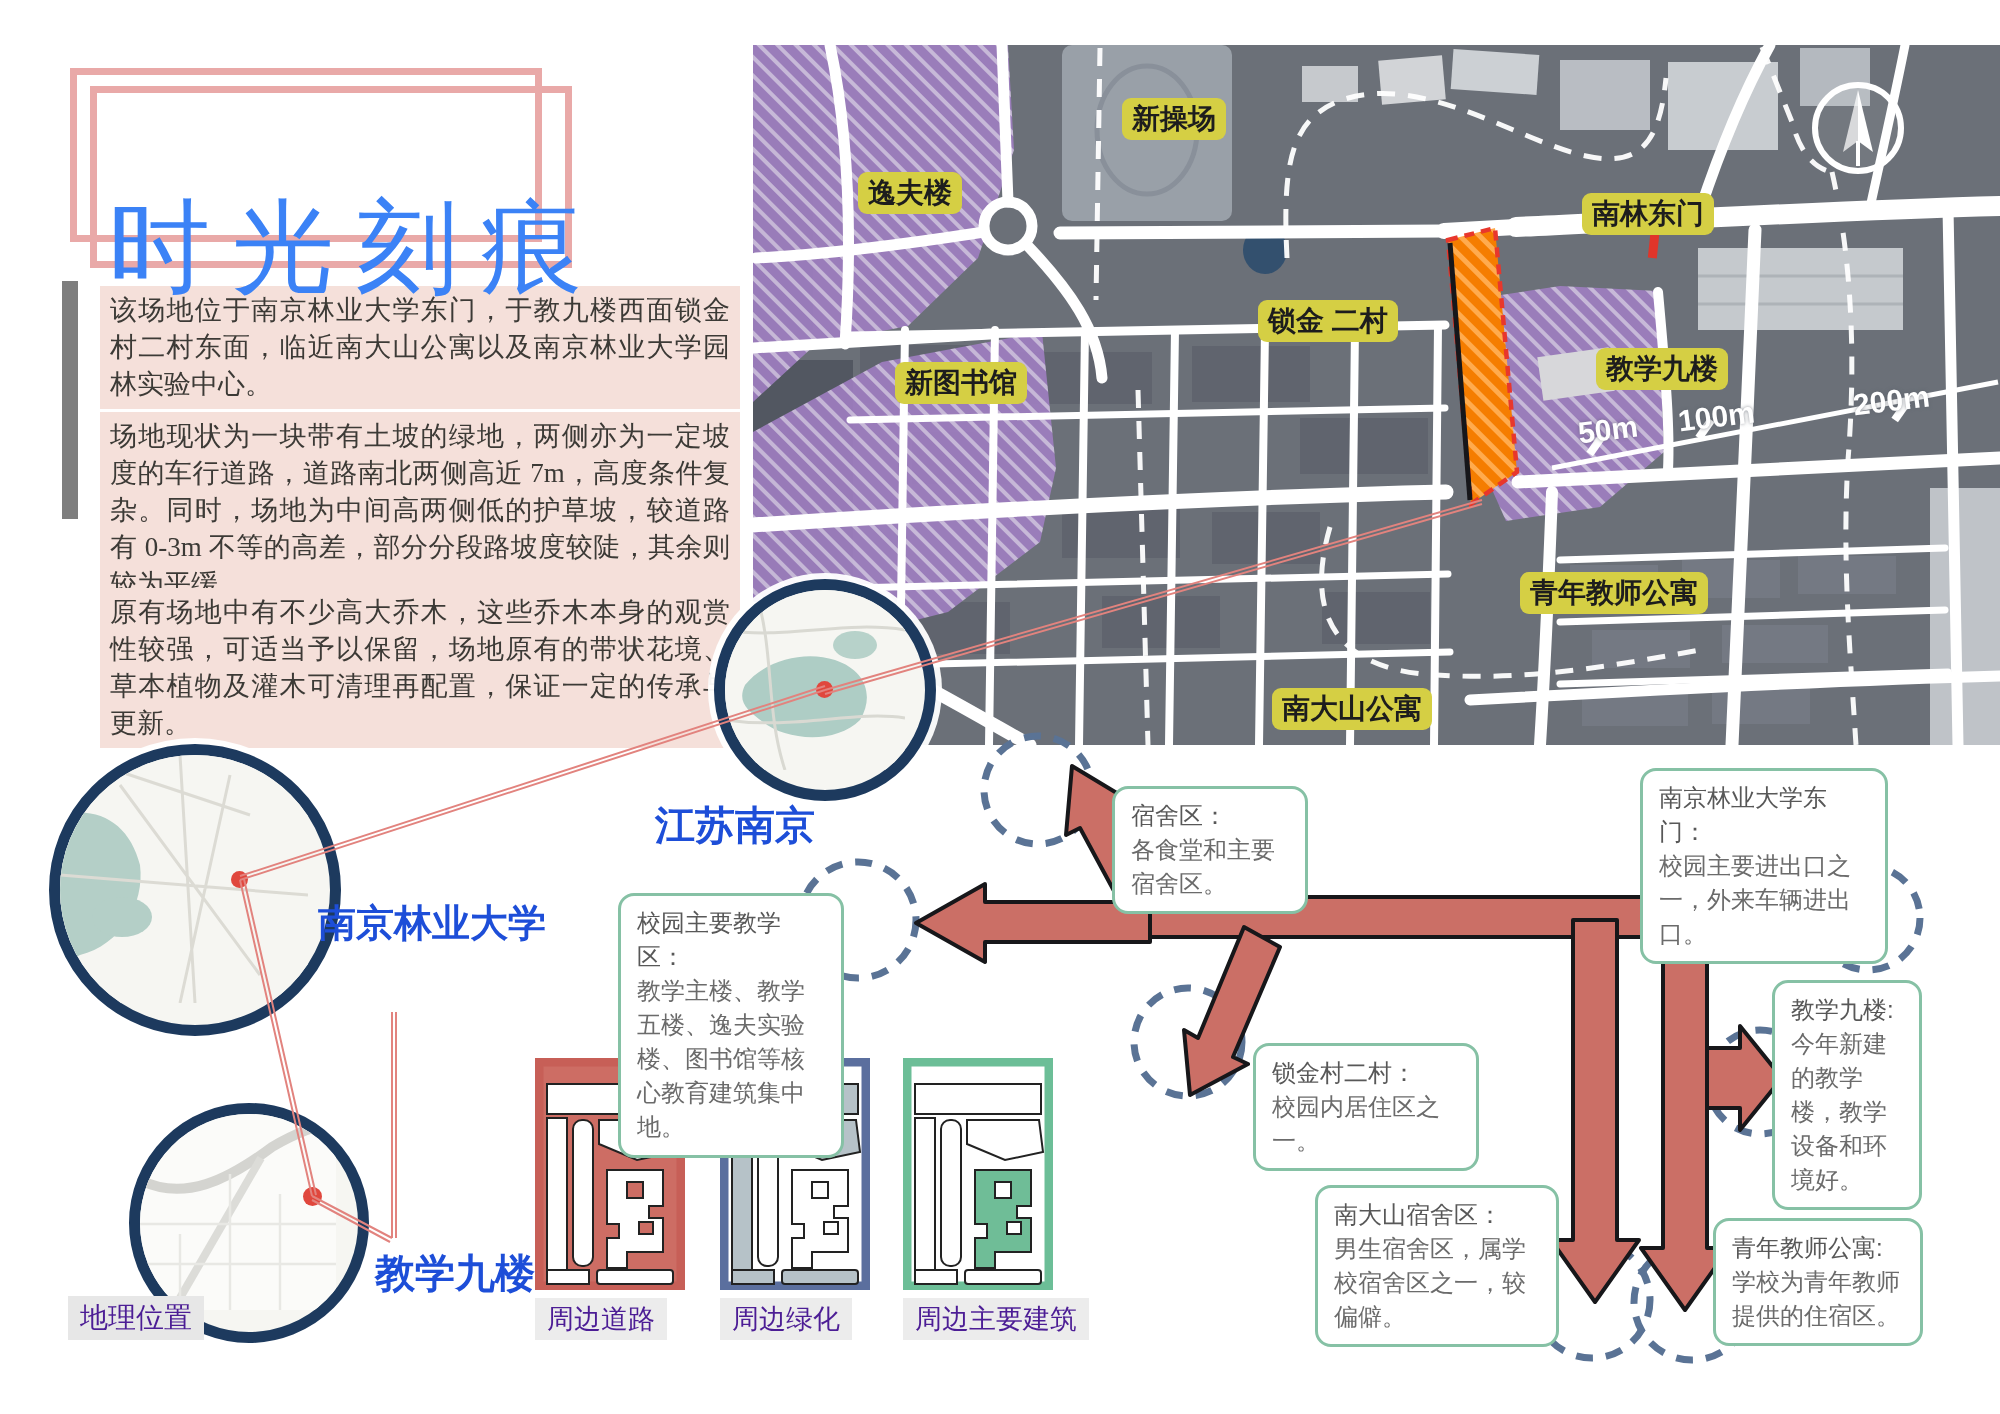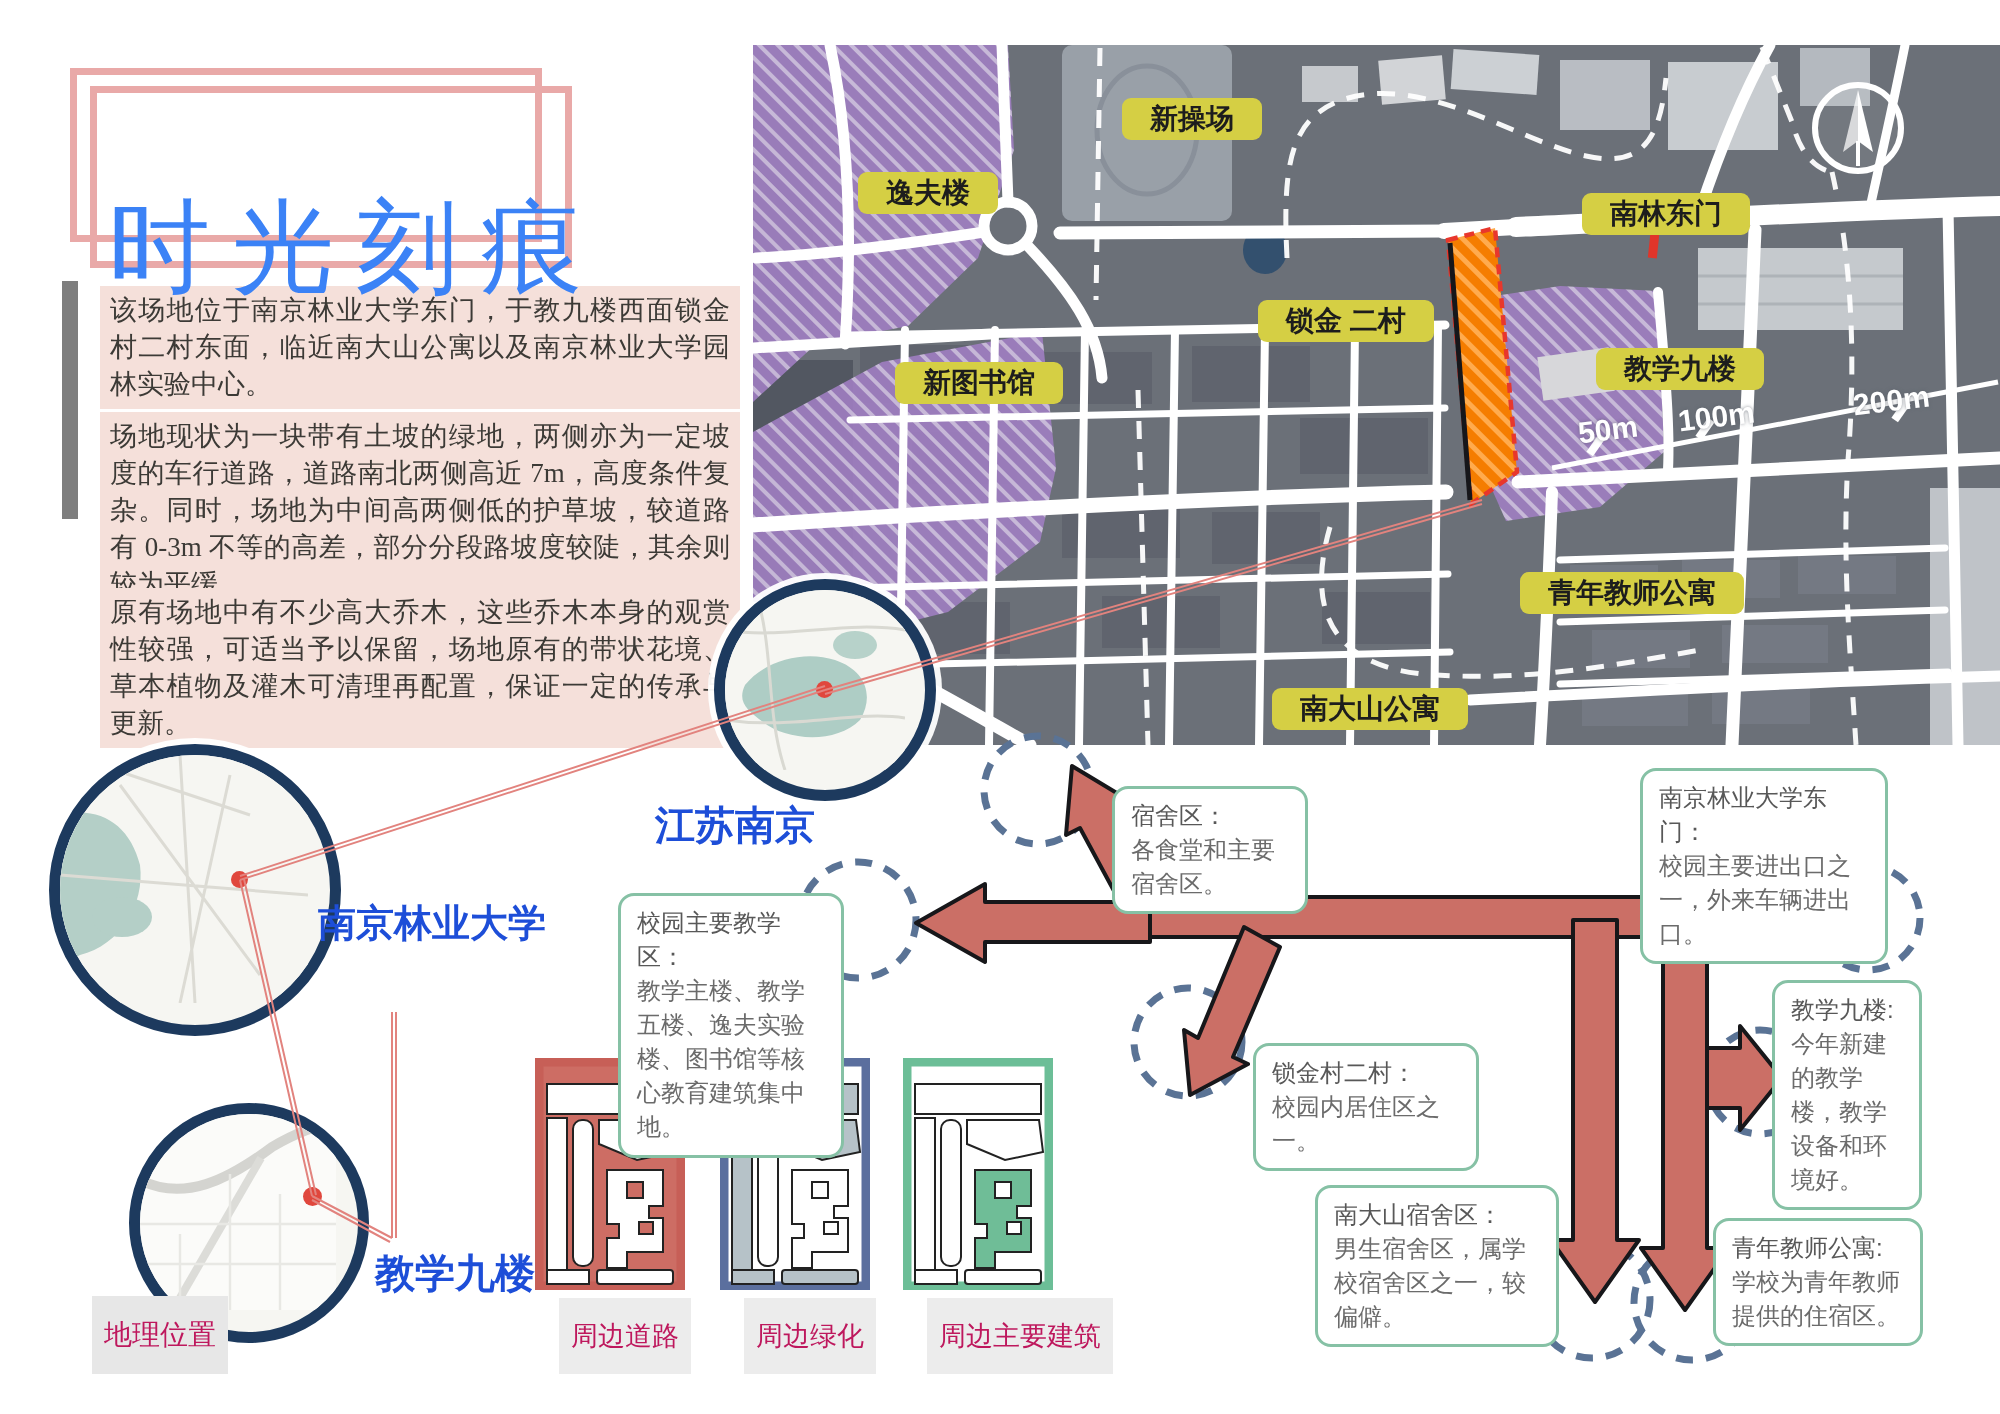--- a/index.html
+++ b/index.html
@@ -9,30 +9,30 @@
   .frame{position:absolute;border:7px solid #e9a9a8;background:transparent;}
   #page-title{position:absolute;left:108px;top:112px;font-family:"DejaVu Serif","Liberation Serif",serif;
       font-size:102px;font-weight:400;color:#3b82f6;letter-spacing:22px;white-space:nowrap;z-index:6;}
   
   .para{position:absolute;left:100px;width:640px;background:#f5e0da;color:#3c3a36;
         font-family:"Liberation Serif","DejaVu Serif",serif;font-size:27px;line-height:37px;
         padding:6px 10px;box-sizing:border-box;text-align:justify;z-index:5;}
   #accent-bar{position:absolute;left:62px;top:281px;width:16px;height:238px;background:#7e7e7e;z-index:5;}
   
   .map-label{position:absolute;background:#d5cf44;color:#1d1d1d;font-weight:bold;font-size:28px;
-       padding:2px 28px;border-radius:9px;z-index:15;white-space:nowrap;}
+       padding:2px 10px;border-radius:9px;z-index:15;white-space:nowrap;}
   .scale-mark{position:absolute;color:#ffffff;font-weight:bold;font-size:30px;z-index:15;
        transform:rotate(-7deg);text-shadow:0 0 4px rgba(90,95,105,.7);}
   
   .inset{position:absolute;border:11px solid #1d3a5e;border-radius:50%;background:#f6f6f2;
        overflow:hidden;box-shadow:0 0 0 6px rgba(255,255,255,.95);z-index:20;}
   .inset svg{display:block;}
   .loc-dot{position:absolute;width:17px;height:17px;border-radius:50%;background:#e0473d;z-index:24;}
   .big-gray-label{position:absolute;color:#1d4ed8;font-weight:bold;z-index:22;white-space:nowrap;}
-  .caption{position:absolute;background:#e7e7e7;color:#be185d;font-size:28px;padding:20px 12px;z-index:22;white-space:nowrap;margin-left:24px;}
+  .caption{position:absolute;background:#e7e7e7;color:#4c1d95;font-size:28px;padding:3px 12px;z-index:22;white-space:nowrap;}
   
   .callout{position:absolute;background:#ffffff;border:3px solid #86c1a5;border-radius:16px;
        padding:10px 16px;box-sizing:border-box;color:#6b6b6b;font-size:24px;line-height:1.42;z-index:40;}
   .callout .co-title{display:block;color:#585858;}
   svg.overlay{position:absolute;left:0;top:0;z-index:30;}
   #map-svg{position:absolute;left:753px;top:45px;z-index:10;}
   .legend-svg{position:absolute;z-index:20;}
 </style>
 </head>
 <body>

